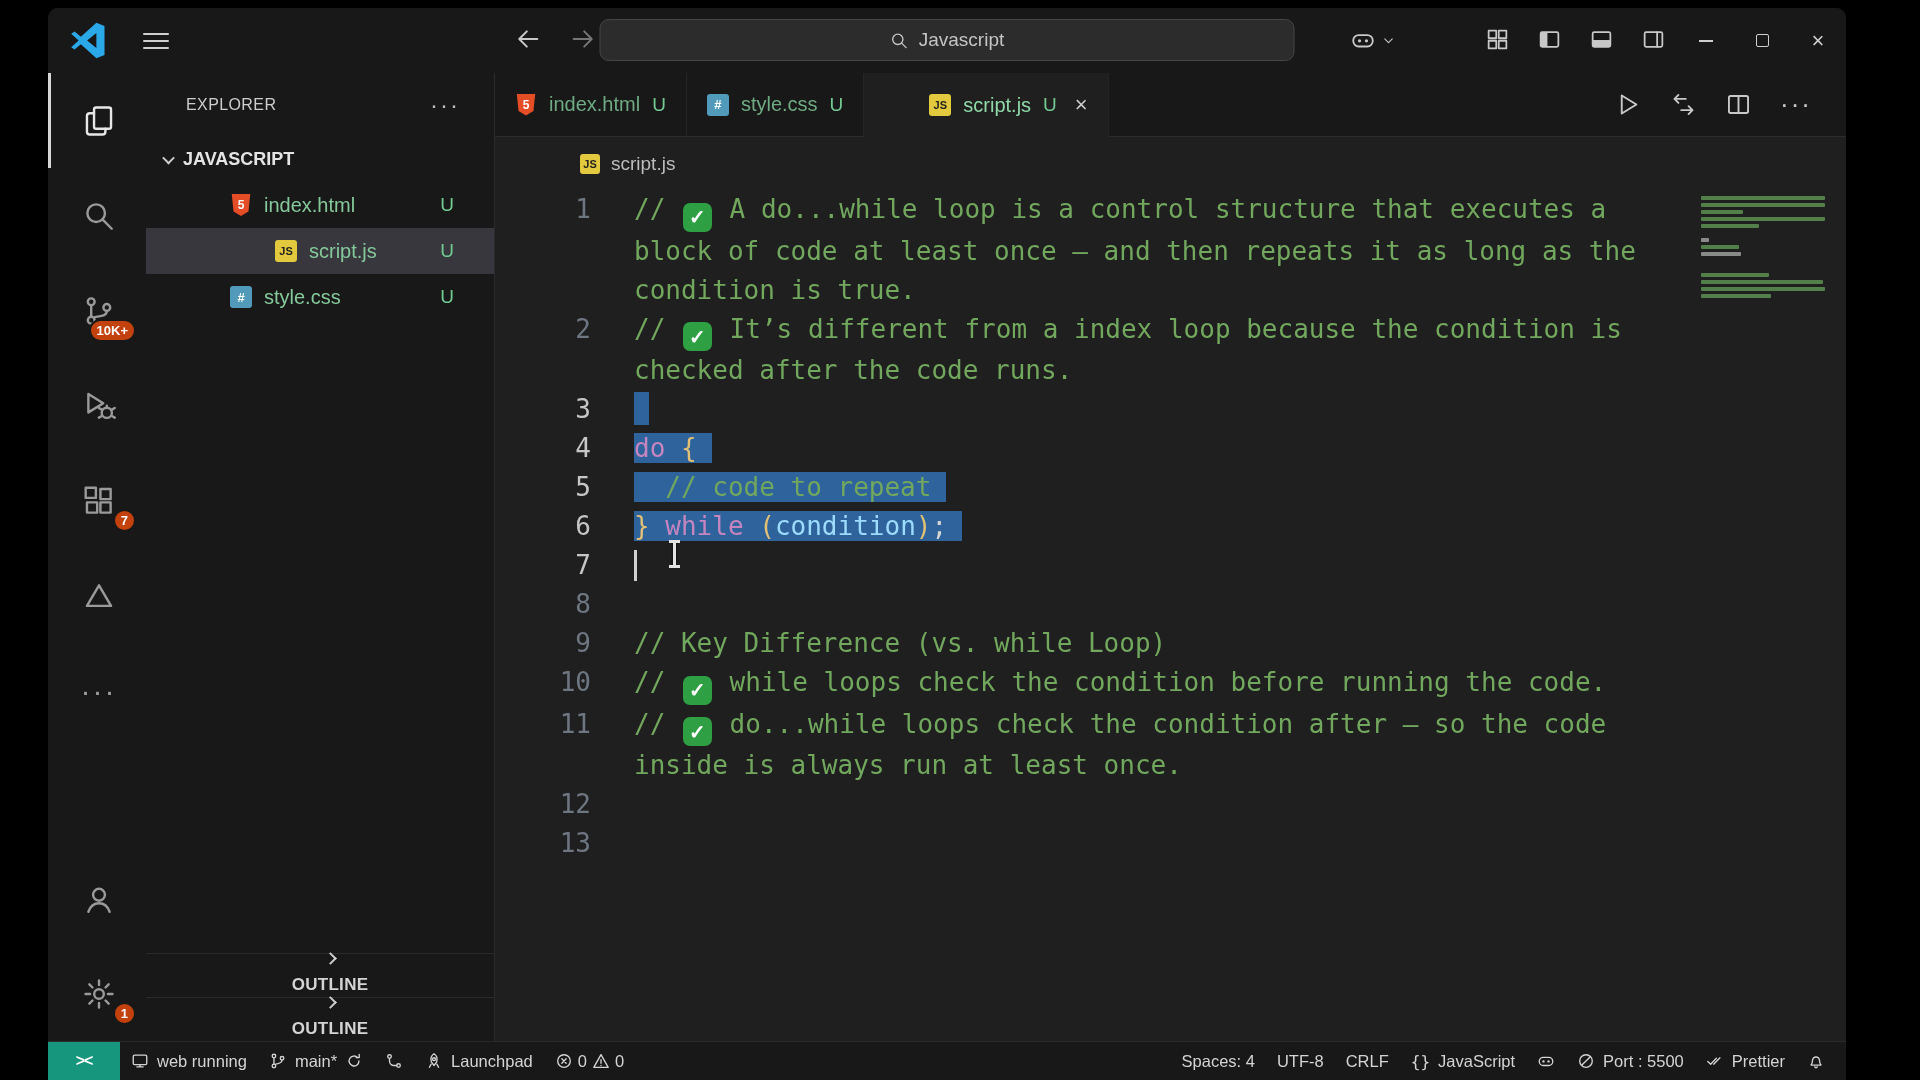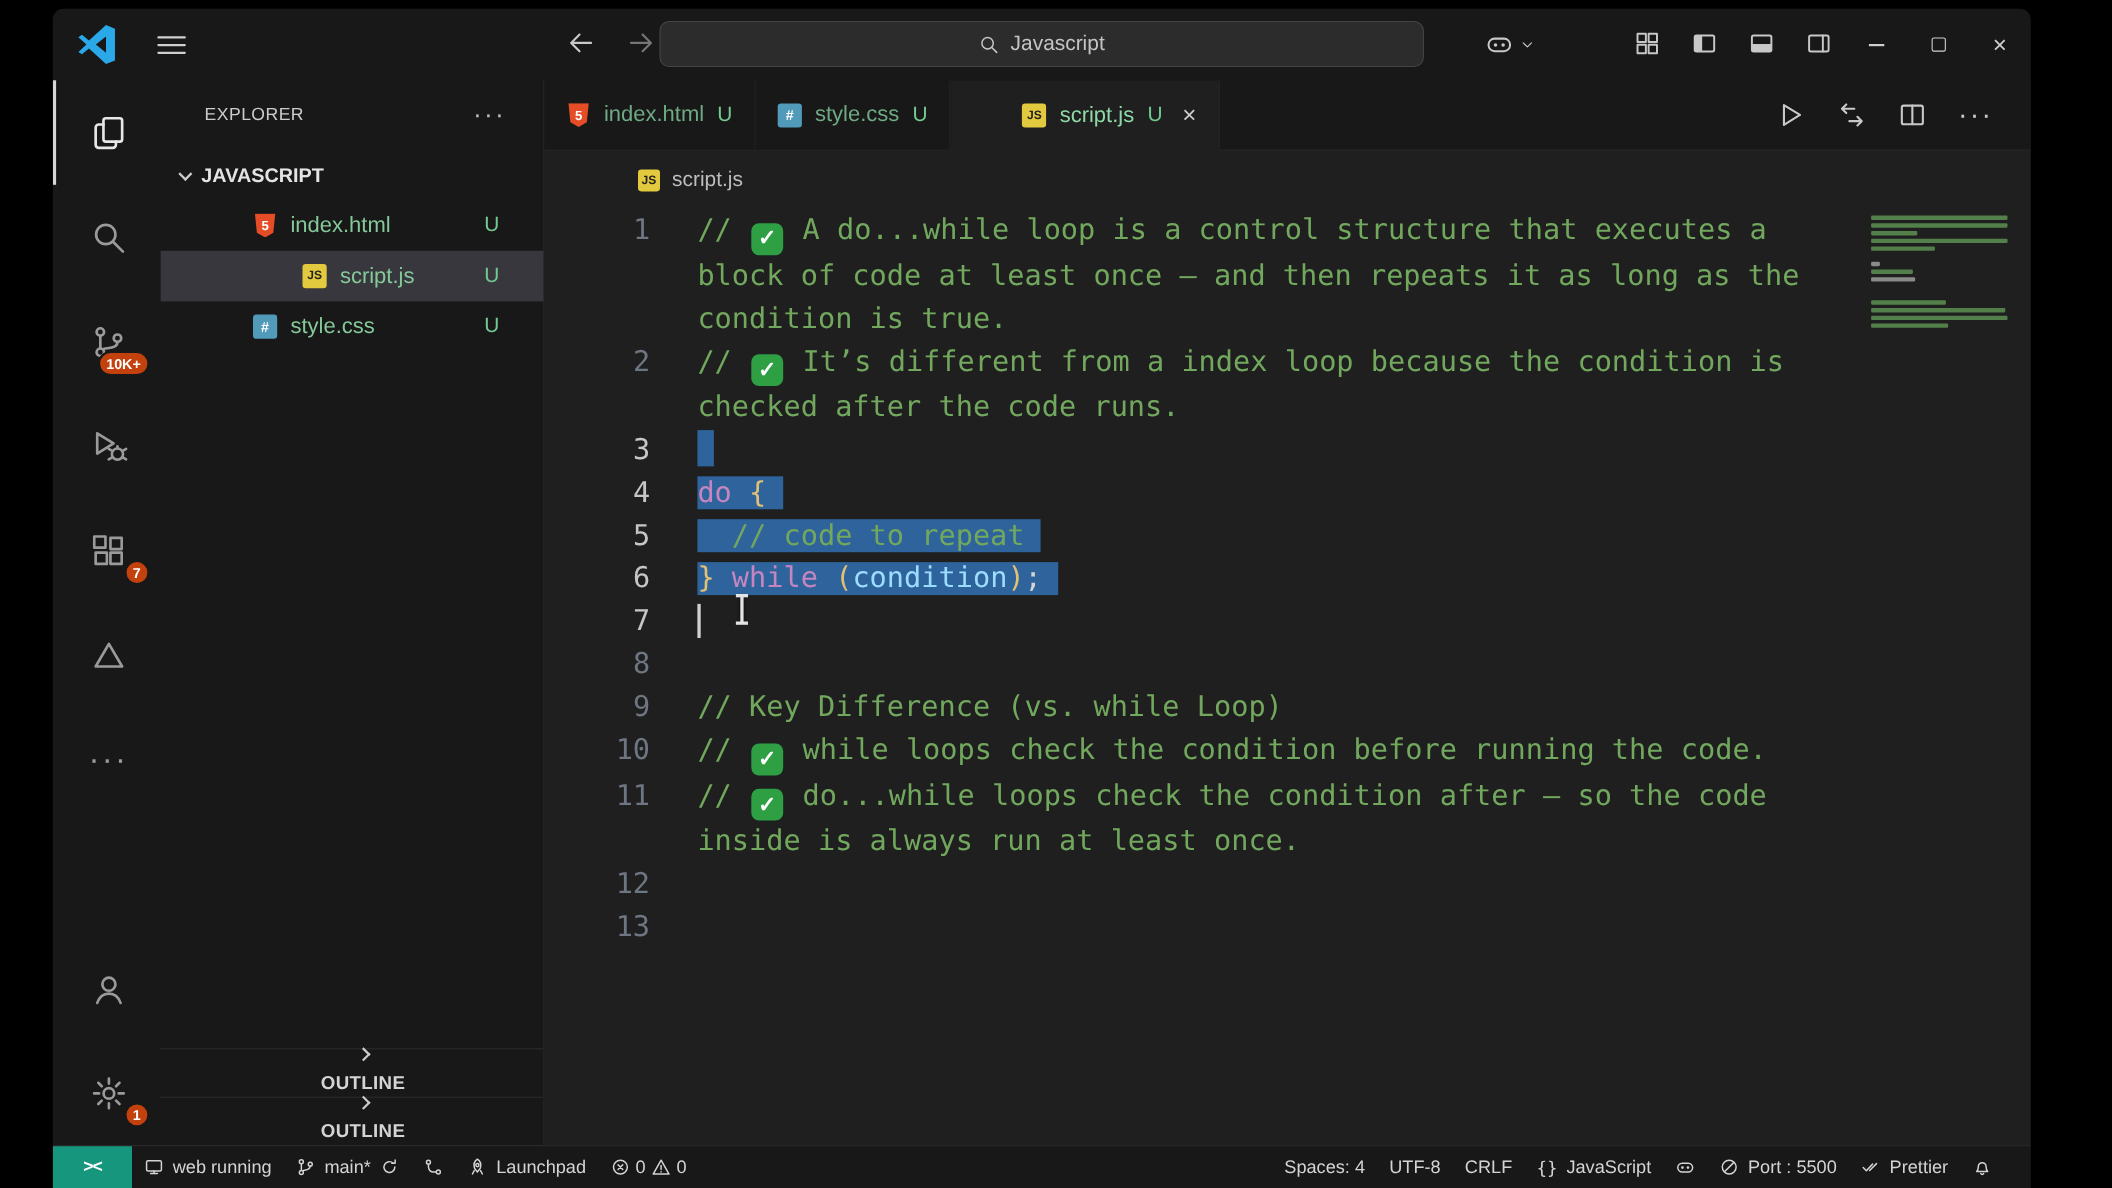--- a/index.html
+++ b/index.html
@@ -113,21 +113,21 @@
   .mm-k { background:#8a8a8a; }
   .vscroll { position:absolute; left:1356px; top:0; width:13px; height:505px; background:rgba(121,121,121,.35); }
 
   
   .statusbar { height:39px; background:#181818; border-top:1px solid #2b2b2b; display:flex; align-items:center;
                font-size:16.5px; color:#d4d4d4; flex:none; }
   .sb-remote { width:72px; height:100%; background:#16967d; display:flex; align-items:center; justify-content:center;
                color:#fff; font-weight:bold; font-size:16px; letter-spacing:-1px; flex:none; }
   .sbi { height:100%; display:flex; align-items:center; gap:8px; padding:0 11px; white-space:nowrap; }
   .sbi svg.icon { width:18px; height:18px; stroke:#d4d4d4; stroke-width:1.5; }
-  .sb-right { margin-left:auto; display:flex; height:100%; align-items:center; padding-right:24px; }
+  .sb-right { margin-left:auto; display:flex; height:100%; align-items:center; padding-right:10px; }
   .sb-braces { font-family:"DejaVu Sans Mono",monospace; font-size:16px; }
   .sb-problems { gap:5px; }
 </style>
 </head>
 <body>
 
 <div class="screen">
   <div class="window">
 
     <header class="titlebar">

